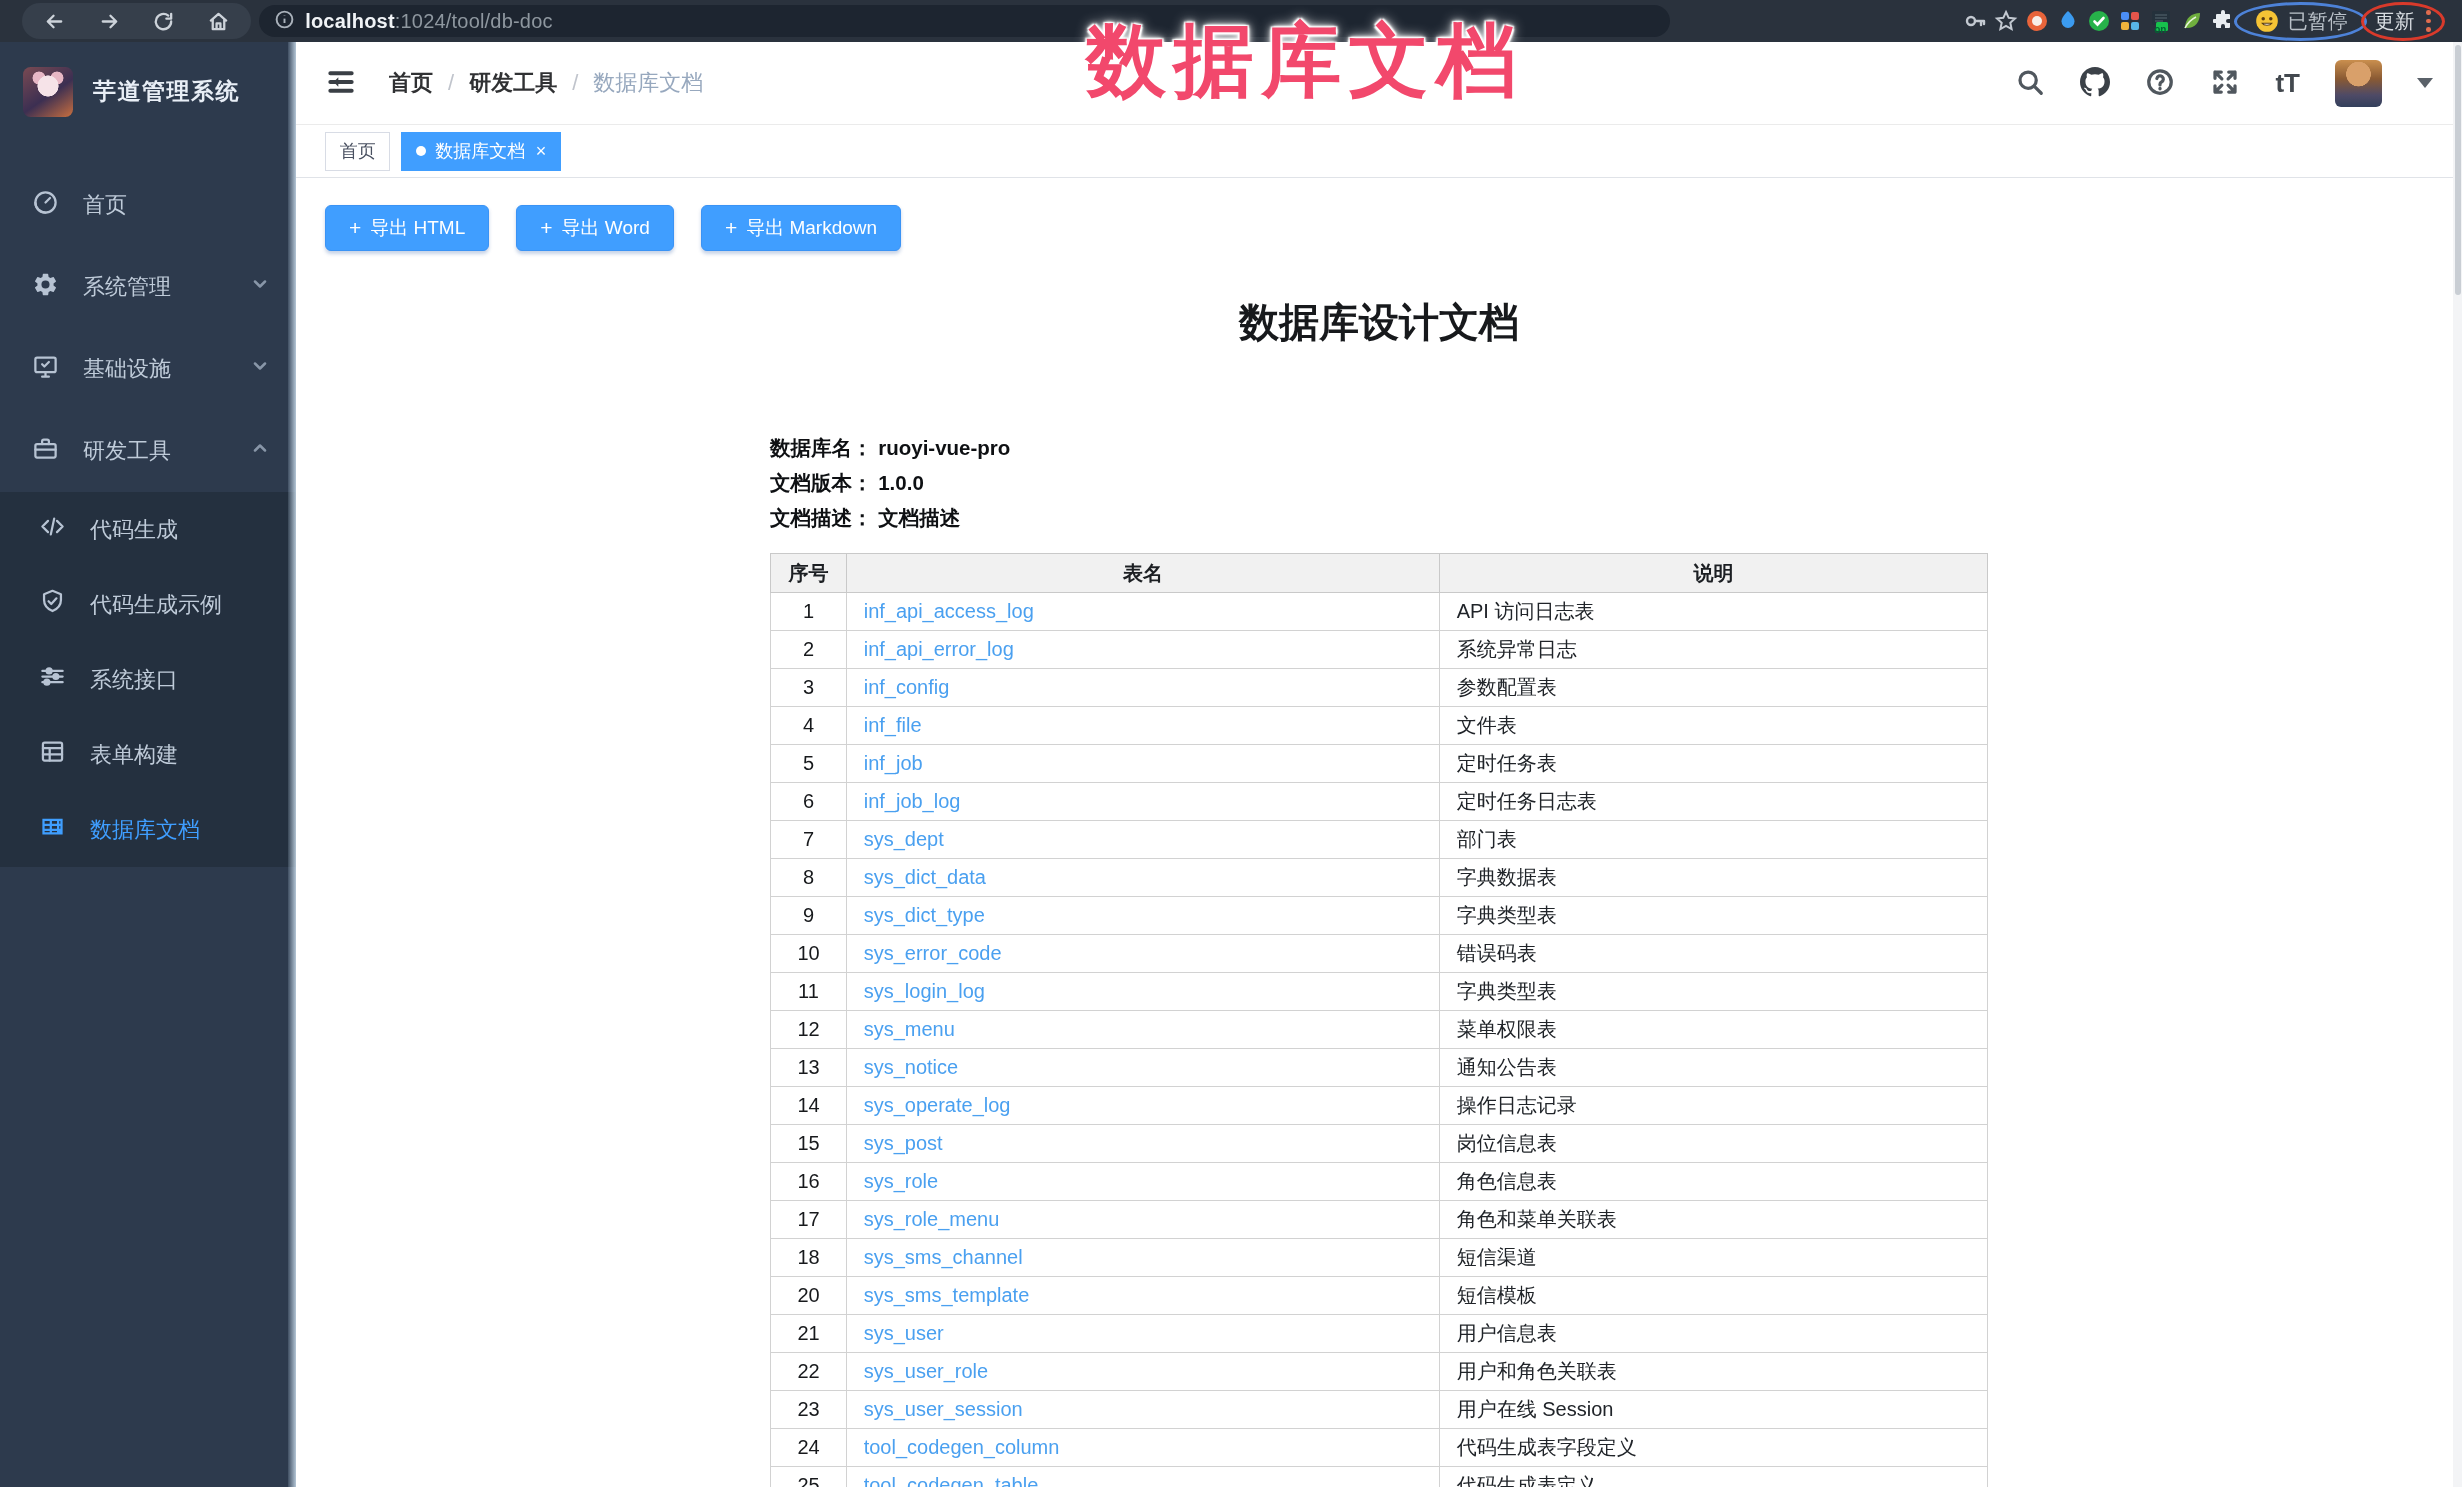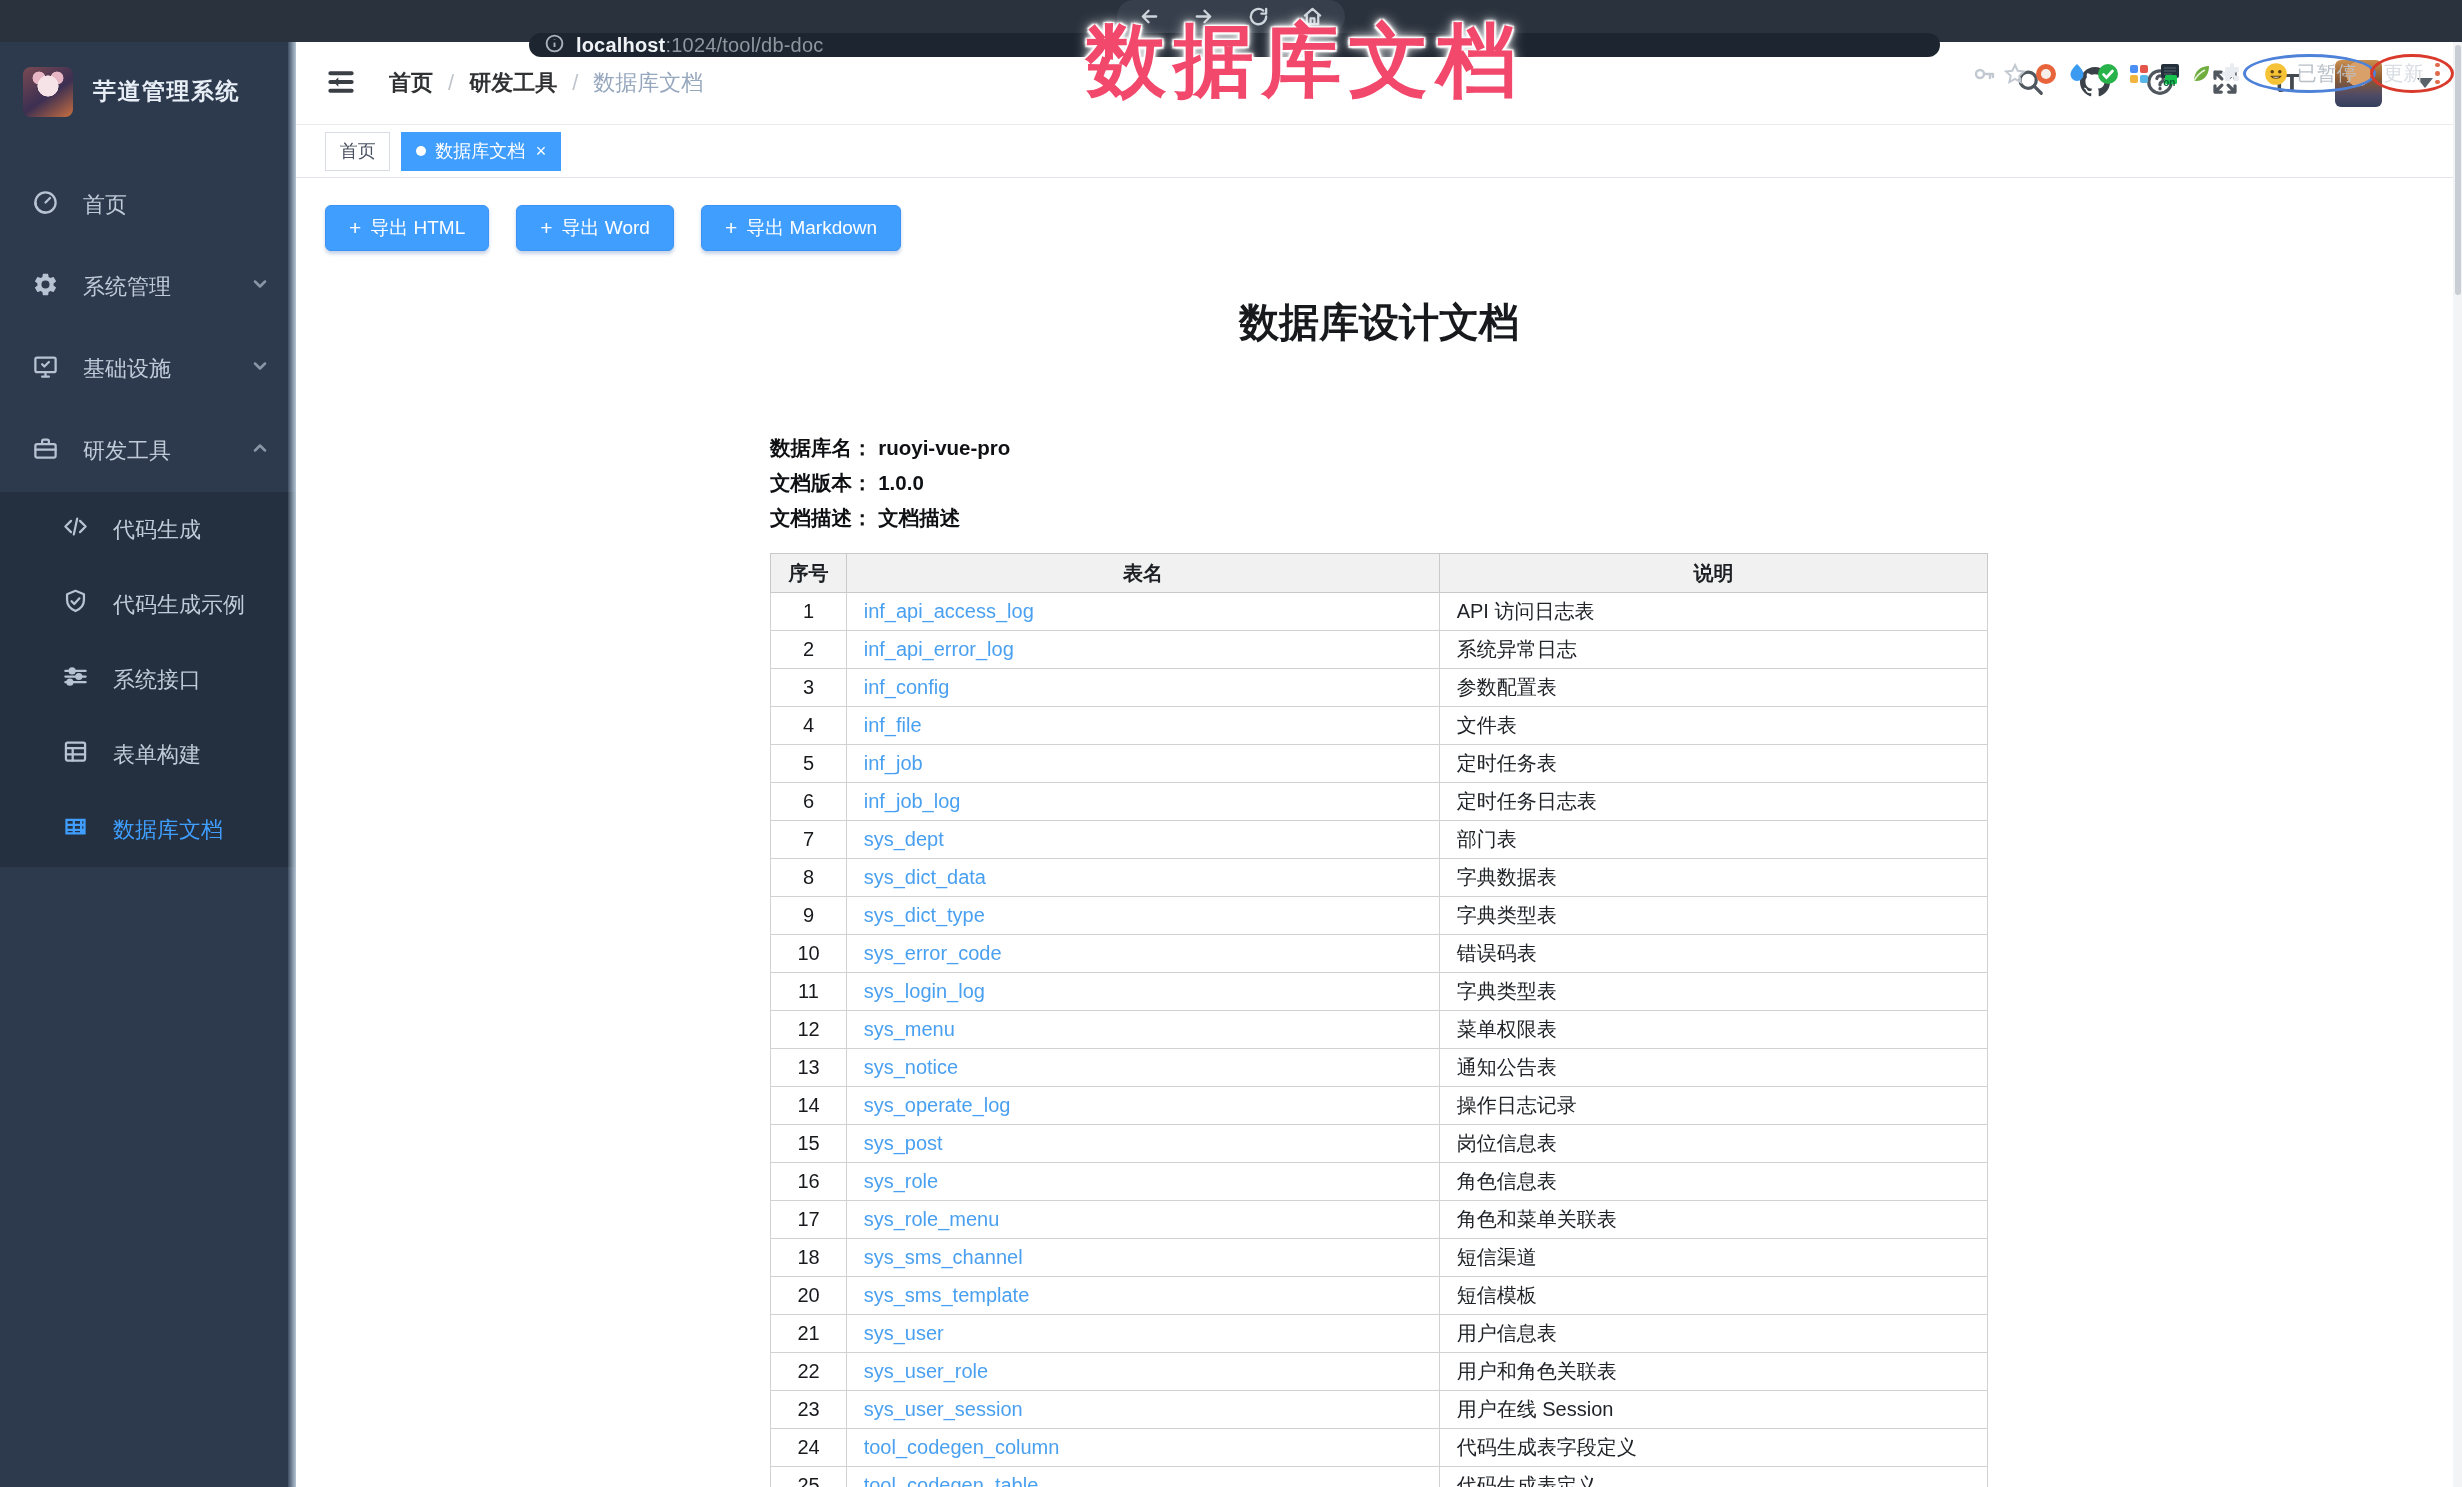--- a/index.html
+++ b/index.html
@@ -1,20 +1,20 @@
 <!DOCTYPE html>
 <html style="font-size:12px"><head>
 <meta charset="utf-8">
 <style>
   * { margin:0; padding:0; box-sizing:border-box; }
   html,body { width:2462px; height:1488px; overflow:hidden; font-family:"Liberation Sans",sans-serif; background:#fff; }
   .screen { position:relative; width:2462px; height:1488px; overflow:hidden; }
 
   
-  .browser-bar { height:42px; background:#2a323d; display:flex; align-items:center; padding:0 13px; position:relative; z-index:5;flex-direction:column; }
+  .browser-bar { height:42px; background:#2a323d; display:flex; align-items:center; padding:0 22px; position:relative; z-index:5; }
   .nav-group { display:flex; align-items:center; background:#363f4b; border-radius:21px; padding:0 7.6px; height:36px; gap:4.6px; }
   .chrome-btn { width:50px; height:33px; display:flex; align-items:center; justify-content:center; color:#cdd3da; }
   .chrome-btn svg { width:23px; height:23px; stroke:#cdd3da; stroke-width:2.4; fill:none; stroke-linecap:round; stroke-linejoin:round; }
   .omnibox { margin-left:7.6px; height:32px; width:1411px; background:#1d2530; border-radius:16px; display:flex; align-items:center; padding:0 15px; gap:10.6px; }
   .omnibox .info-icon svg { width:21px; height:21px; stroke:#aab2bb; stroke-width:2.2; fill:none; }
   .url { font-size:20px; letter-spacing:0.2px; }
   .url .host { color:#f0f3f6; font-weight:bold; }
   .url .rest { color:#8e979f; }
   .browser-right { margin-left:auto; display:flex; align-items:center; gap:4px; }
   .ext-icon { width:27px; height:27px; display:flex; align-items:center; justify-content:center; position:relative; }
@@ -41,21 +41,21 @@
       radial-gradient(circle at 68% 22%, #e8b7c5 0 12%, transparent 13%),
       linear-gradient(145deg,#7a4a52 0%, #3c2f52 55%, #c96f3f 100%); }
   .app-title { font-size:23px; font-weight:bold; color:#e8eef6; letter-spacing:1.5px; }
   .menu { margin-top:23px; }
   .menu-item { height:82px; display:flex; align-items:center; padding:0 26px 0 32px; gap:24px; font-size:22px; cursor:pointer; }
   .menu-item .mi-icon svg { width:27px; height:27px; stroke:#b7c3d3; fill:none; stroke-width:2; stroke-linecap:round; stroke-linejoin:round; }
   .menu-item .mi-icon.filled svg { fill:#b7c3d3; stroke:none; }
   .chev { margin-left:auto; }
   .chev svg { width:20px; height:20px; stroke:#8896a8; stroke-width:3; fill:none; stroke-linecap:round; stroke-linejoin:round; }
   .submenu { background:#24303f; }
-  .submenu .menu-item { height:75px; padding-left:62px; font-size:22px; }
+  .submenu .menu-item { height:75px; padding-left:39px; font-size:22px; }
   .submenu .menu-item.active { color:#3f9eff; }
   .submenu .menu-item.active .mi-icon svg { stroke:#3f9eff; }
   .submenu .menu-item.active .mi-icon.filled svg { fill:#3f9eff; stroke:none; }
 
   
   .main { flex:1; display:flex; flex-direction:column; background:#fff; min-width:0; }
   .navbar { height:83px; display:flex; align-items:center; padding:0 29px; border-bottom:0.8px solid #ececec; background:#fff; }
   .hamburger svg { width:32px; height:32px; stroke:#3a3f45; stroke-width:3; fill:#3a3f45; stroke-linecap:round; }
   .breadcrumb { display:flex; align-items:center; gap:15px; margin-left:32px; font-size:22px; }
   .crumb { color:#303133; font-weight:bold; }

